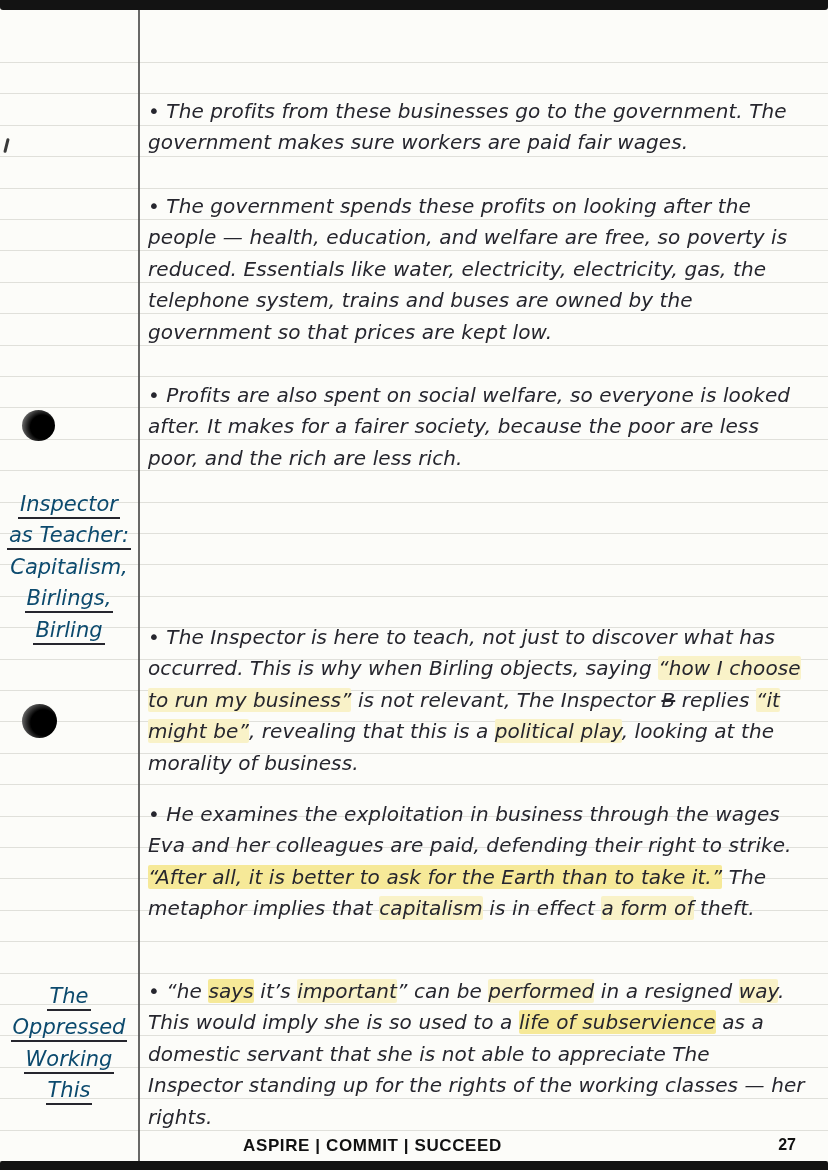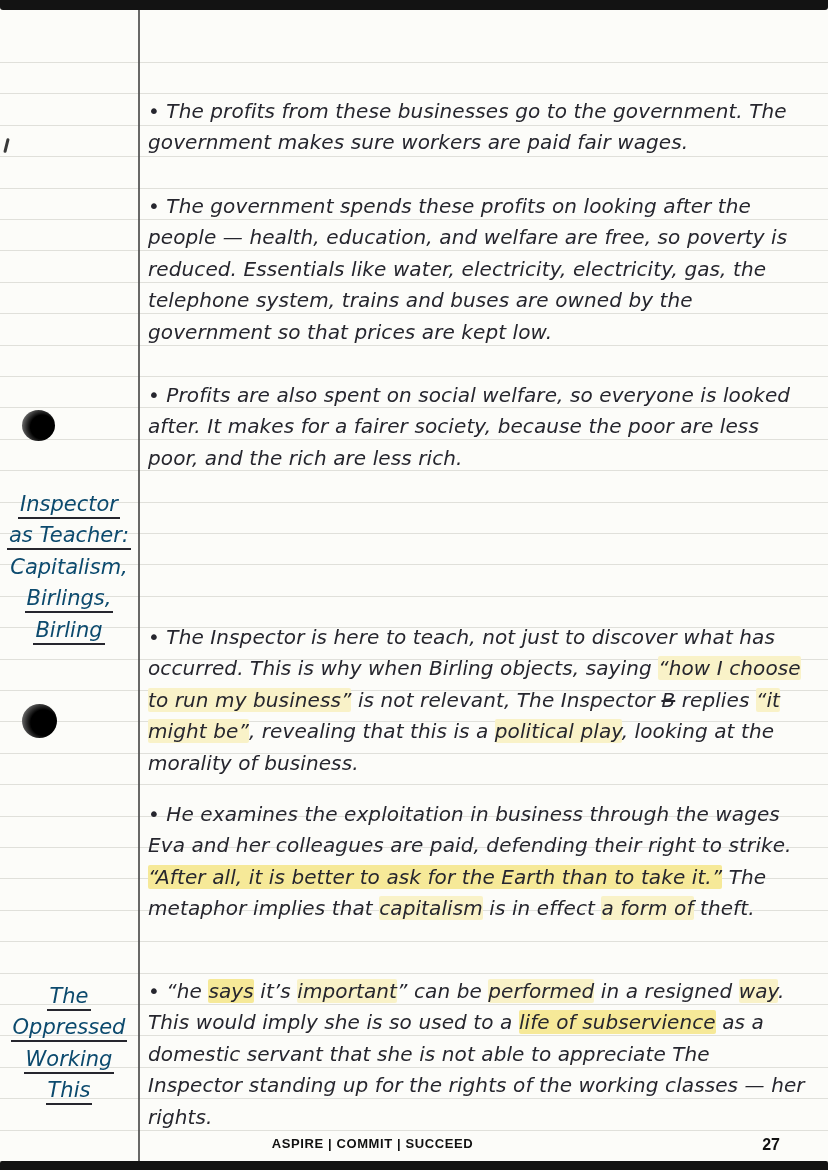--- a/index.html
+++ b/index.html
@@ -50,24 +50,24 @@
   .p4 { top:505px; } .p5 { top:622px; } .p6 { top:799px; }
   .p7 { top:976px; }
   .note1 { top:489px; }
   .note2 { top:981px; }
   .footer {
     position:absolute; left:0; top:1130px; width:828px; height:31px;
     font-family:"Liberation Sans", sans-serif; color:#111;
   }
   .motto {
     position:absolute; left:0; width:745px; text-align:center; top:6px;
-    font-weight:700; font-size:13px; letter-spacing:.6px;
+    font-weight:700; font-size:17px; letter-spacing:.6px;
   }
   .pagenum {
-    position:absolute; right:48px; top:6px;
+    position:absolute; right:32px; top:6px;
     font-weight:700; font-size:16px;
   }
 </style>
 </head>
 <body>
 
 <div class="page">
   <div class="strip top"></div>
   <div class="ruled"></div>
   <div class="margin-line"></div>

